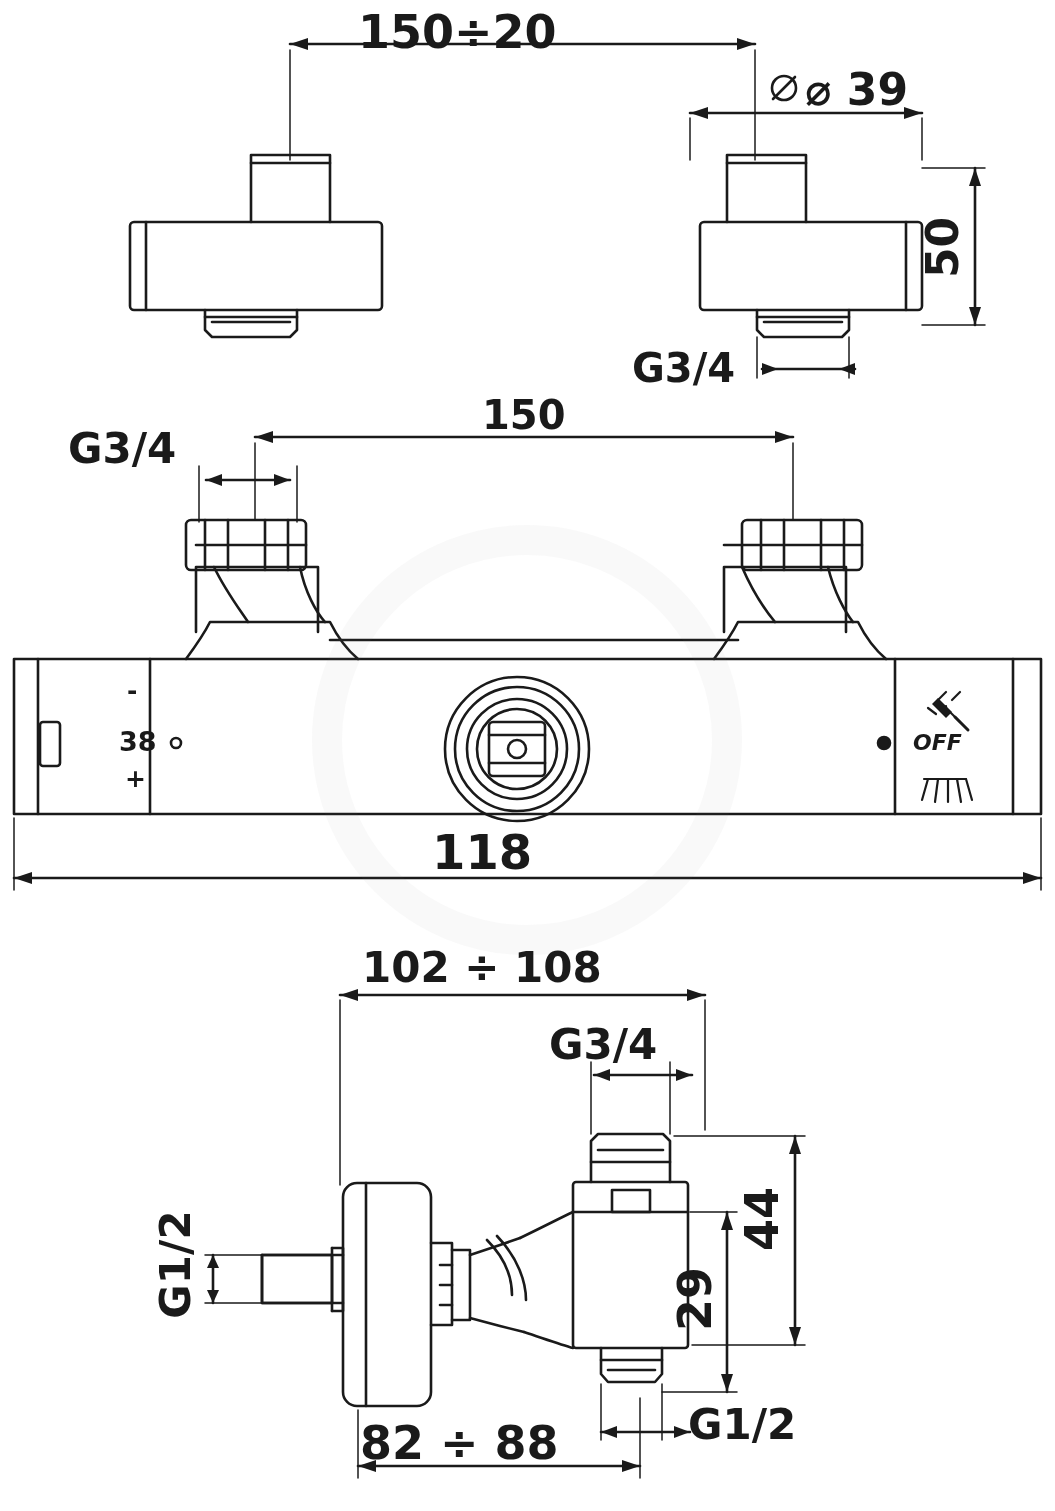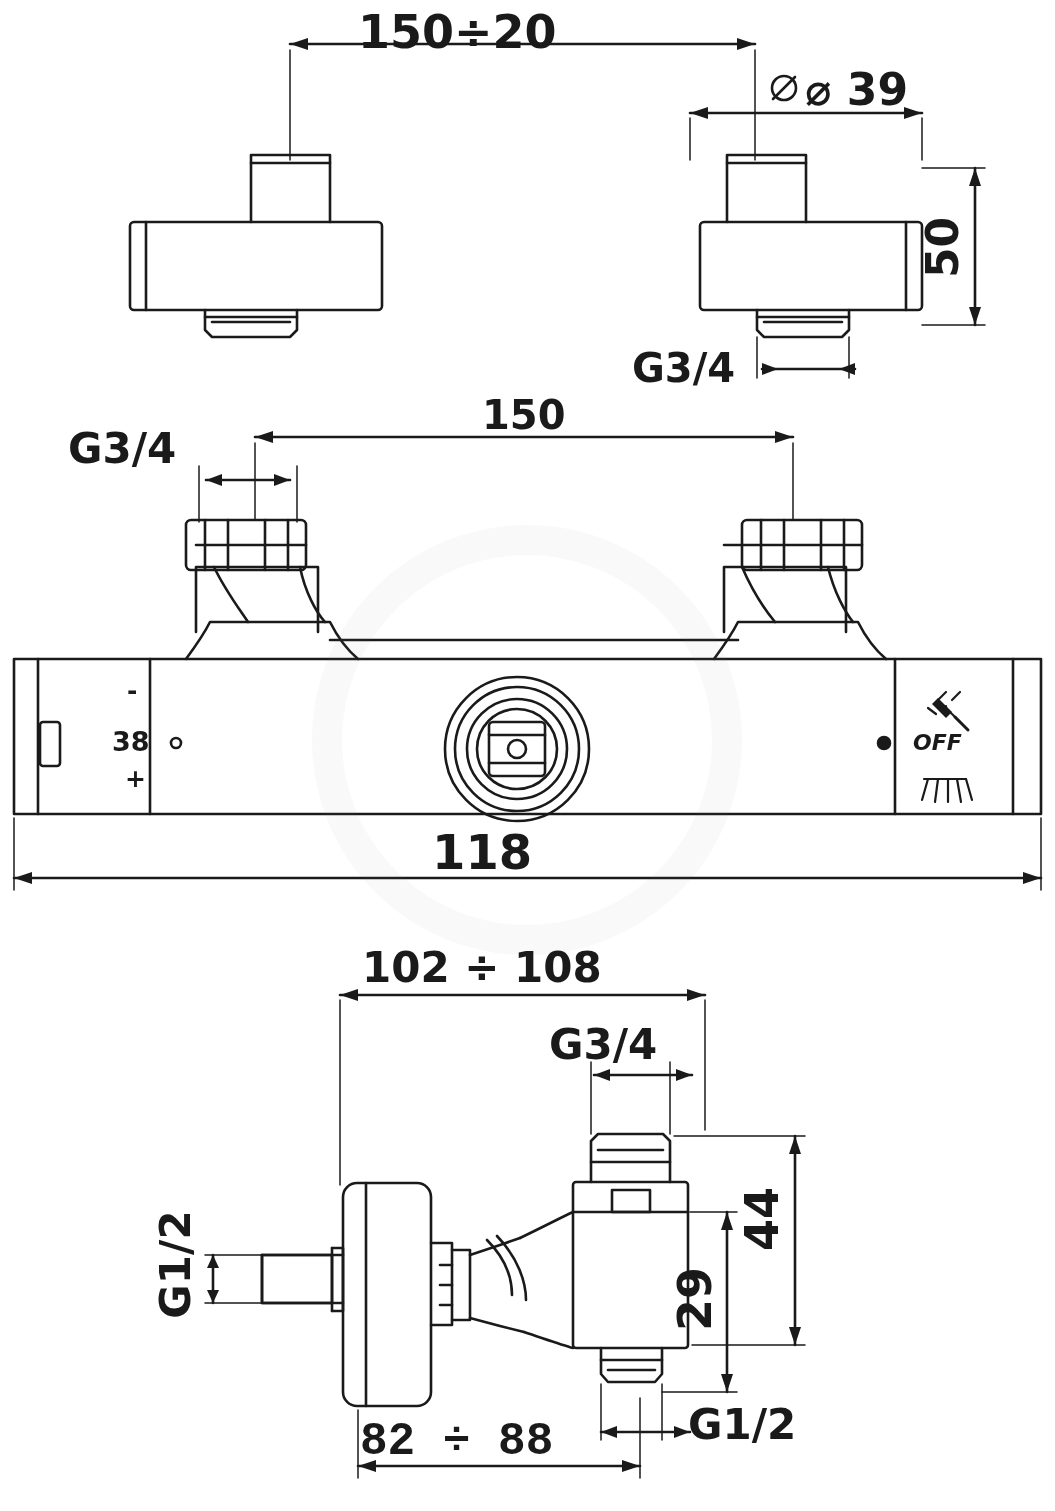--- a/index.html
+++ b/index.html
@@ -234,32 +234,32 @@
   <div class="dim v" style="left:912px;top:222px;font-size:44px;transform:rotate(-90deg);">50</div>
 
   <div class="dim" style="left:632px;top:345px;font-size:40px;">G3/4</div>
 
   <div class="dim" style="left:438px;top:392px;font-size:40px;margin-left:44px;">150</div>
 
   <div class="dim" style="left:68px;top:424px;font-size:42px;">G3/4</div>
 
   <div class="dim" style="left:432px;top:824px;font-size:48px;">118</div>
 
-  <div class="dim" style="left:112px;top:726px;font-size:27px;">38</div>
+  <div class="dim" style="left:119px;top:726px;font-size:27px;">38</div>
   <div class="dim" style="left:127px;top:676px;font-size:25px;">-</div>
   <div class="dim" style="left:125px;top:764px;font-size:25px;">+</div>
   <div class="dim" style="left:913px;top:730px;font-size:22px;font-style:italic;">OFF</div>
 
   <div class="dim" style="left:362px;top:943px;font-size:42px;">102 ÷ 108</div>
 
   <div class="dim" style="left:549px;top:1020px;font-size:42px;">G3/4</div>
 
   <div class="dim v" style="left:730px;top:1192px;font-size:46px;transform:rotate(-90deg);">44</div>
 
   <div class="dim v" style="left:663px;top:1272px;font-size:46px;transform:rotate(-90deg);">29</div>
 
   <div class="dim v" style="left:121px;top:1240px;font-size:42px;transform:rotate(-90deg);">G1/2</div>
 
   <div class="dim" style="left:688px;top:1400px;font-size:42px;">G1/2</div>
 
-  <div class="dim" style="left:360px;top:1416px;font-size:46px;font-family:Liberation Mono, monospace;">82 ÷ 88</div>
+  <div class="dim" style="left:360px;top:1416px;font-size:46px;">82 ÷ 88</div>
 
 </div>
 
 </body></html>

